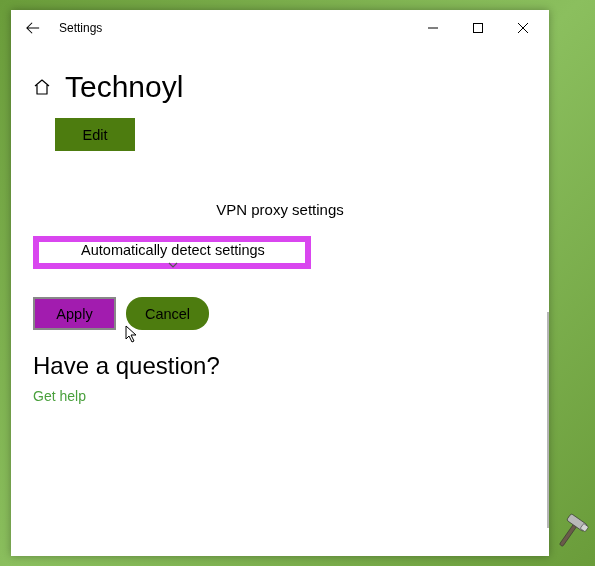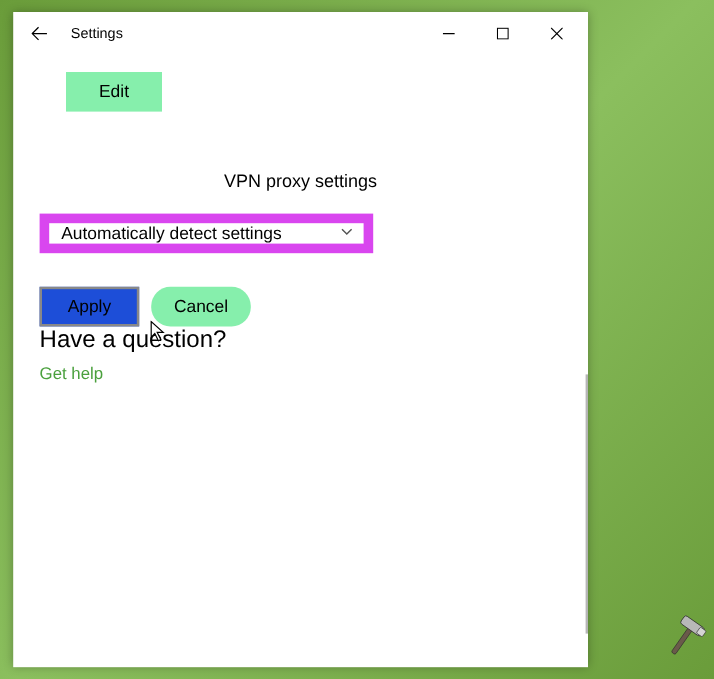--- a/index.html
+++ b/index.html
@@ -8,21 +8,21 @@
       background: linear-gradient(135deg, #6a9c3a 0%, #8bbf5e 50%, #6a9c3a 100%);
       width: 595px;
       height: 566px;
       position: relative;
       overflow: hidden;
     }
     .window {
       position: absolute;
       top: 10px;
       left: 11px;
-      width: 479px;
+      width: 538px;
       height: 546px;
       background: #fff;
       box-shadow: 0 0 8px rgba(0,0,0,0.3);
       display: flex;
       flex-direction: column;
     }
     .titlebar {
       display: flex;
       align-items: center;
       height: 36px;
@@ -70,21 +70,21 @@
       margin-right: 14px;
       margin-top: 4px;
     }
     .home-icon svg { width: 18px; height: 18px; }
     .page-title {
       font-size: 30px;
       font-weight: 300;
       color: #000;
     }
     .btn {
-      background: #86efac;
+      background: #4d7c0f;
       border: none;
       font-family: inherit;
       font-size: 14.5px;
       color: #000;
       height: 33px;
       padding: 0 18px;
       cursor: pointer;
       display: inline-flex;
       align-items: center;
       justify-content: center;
@@ -105,54 +105,56 @@
     }
     .section-desc {
       font-size: 14.5px;
       color: #000;
       margin-top: 16px;
     }
     .dropdown {
       margin-top: 18px;
       width: 278px;
       height: 33px;
-      border: 8px solid #d946ef;
+      border: 6px solid #d946ef;
       display: flex;
       align-items: center;
       padding: 0 8px 0 10px;
       cursor: pointer;
       font-size: 14.5px;
       justify-content: space-between;
+      flex-direction: column;
     }
     .chevron svg { width: 12px; height: 12px; }
     .action-row {
       margin-top: 28px;
       display: flex;
       gap: 10px;
       position: relative;
     }
     .btn-apply {
       min-width: 83px;
       border: 2px solid #888;
-      background: #1d4ed8;
+      background: #a21caf;
     }
     .btn-cancel {
       min-width: 83px;
       border-radius: 16px;
     }
     .cursor-ptr {
       position: absolute;
       left: 92px;
       top: 28px;
       pointer-events: none;
     }
     .cursor-ptr svg { width: 16px; height: 20px; }
     .question-heading {
-      font-size: 20px;
+      font-size: 24px;
       font-weight: 400;
+      margin-top: 22px;
       color: #000;
     }
     .help-link {
       color: #4aa03d;
       font-size: 14px;
       display: inline-block;
       margin-top: 8px;
       cursor: pointer;
     }
     .scrollbar {
@@ -198,20 +200,28 @@
         <svg viewBox="0 0 10 10">
           <line x1="0" y1="0" x2="10" y2="10" stroke="#000" stroke-width="1"></line>
           <line x1="10" y1="0" x2="0" y2="10" stroke="#000" stroke-width="1"></line>
         </svg>
       </div>
     </div>
   </div>
 
   <div class="content">
 
+    <div class="heading-row">
+      <span class="home-icon">
+        <svg viewBox="0 0 18 18">
+          <path d="M2 8 L9 2 L16 8 M4 7 L4 16 L14 16 L14 7" stroke="#000" stroke-width="1.2" fill="none" stroke-linejoin="round"></path>
+        </svg>
+      </span>
+      <div class="page-title">Technoyl</div>
+    </div>
 
     <button class="btn btn-edit">Edit</button>
 
 
     <div class="section-heading">VPN proxy settings</div>
 
     <div class="dropdown">
       <span>Automatically detect settings</span>
       <span class="chevron">
         <svg viewBox="0 0 12 12">

